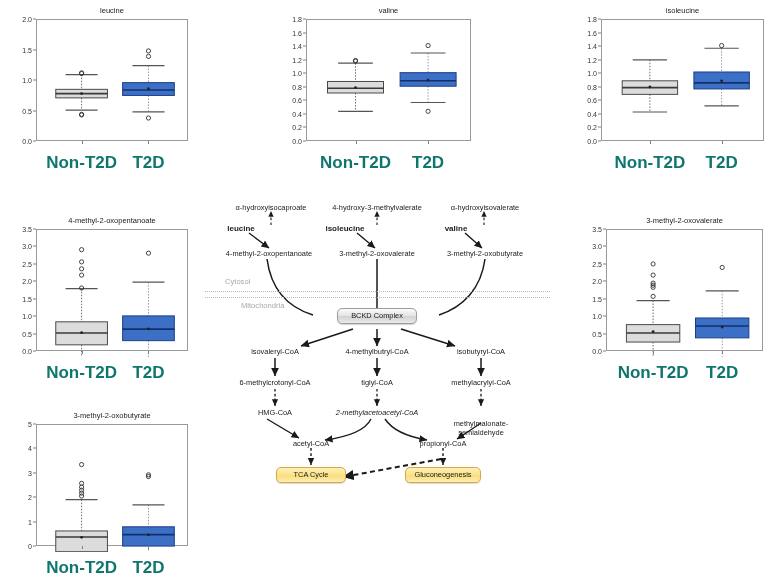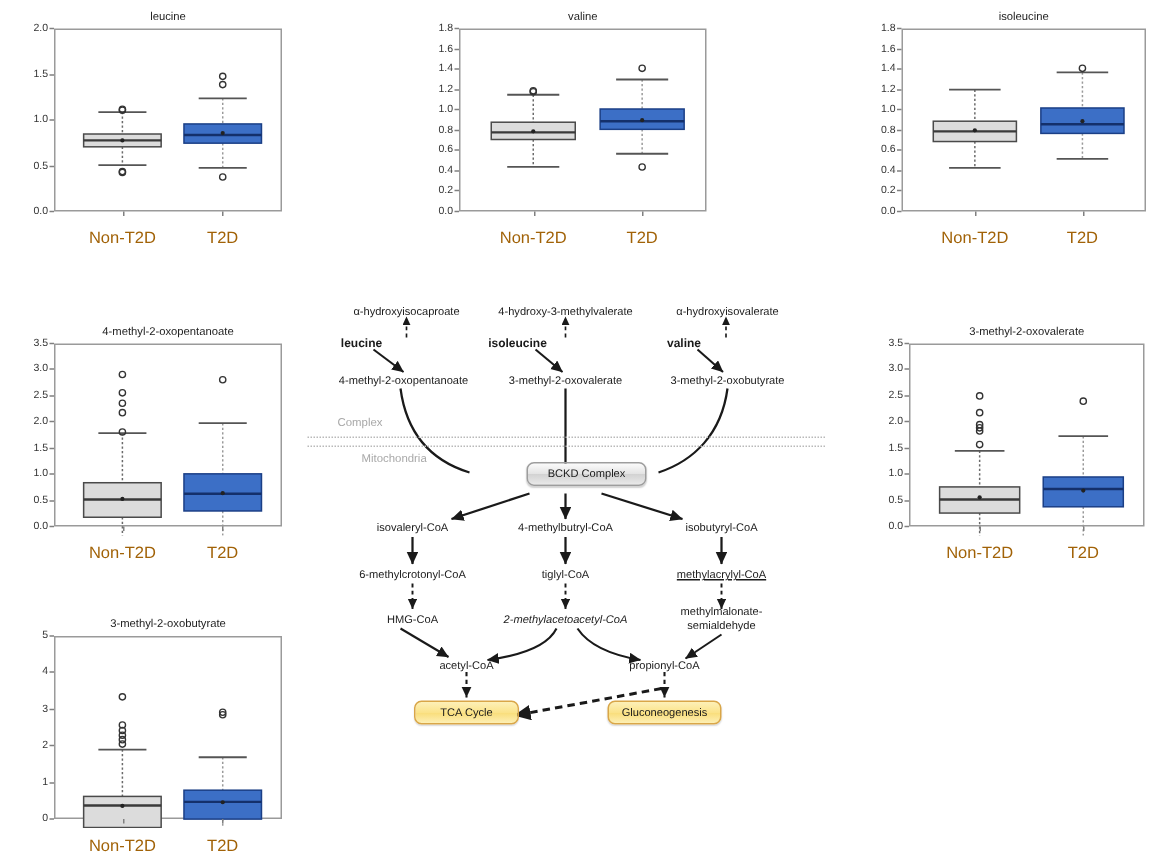--- a/index.html
+++ b/index.html
@@ -55,23 +55,23 @@
     top: 0;
   }
   .x-tick-mark {
     position: absolute;
     width: 1px;
     height: 3px;
     background: #808080;
   }
   .x-label {
     position: absolute;
-    font-size: 11px;
-    font-weight: normal;
-    color: #a16207;
+    font-size: 17px;
+    font-weight: bold;
+    color: #0f766e;
     text-align: center;
     transform: translateX(-50%);
     white-space: nowrap;
   }
 
   
   #pathway {
     position: absolute;
     left: 205px;
     top: 203px;
@@ -111,21 +111,20 @@
     font-size: 7.4px;
     line-height: 14px;
     white-space: nowrap;
     box-sizing: border-box;
   }
   .pw-box.gray {
     background: linear-gradient(to bottom, #fbfbfb 0%, #e3e3e3 50%, #d2d2d2 51%, #e9e9e9 100%);
     border: 1px solid #9d9d9d;
     color: #1a1a1a;
     box-shadow: 0 1px 1px rgba(0,0,0,0.18);
-    margin-left: 14px;
   }
   .pw-box.yellow {
     background: linear-gradient(to bottom, #fdf0b8 0%, #fbe38a 50%, #f9dd79 51%, #fdefb4 100%);
     border: 1px solid #d9a648;
     color: #1a1a1a;
     box-shadow: 0 1px 1px rgba(0,0,0,0.15);
   }
 </style>
 </head>
 <body>
@@ -461,37 +460,37 @@
   <div class="pw-node" style="left:280px; top:0px;">α-hydroxyisovalerate</div>
 
   <div class="pw-node bold" style="left:36px; top:21px;">leucine</div>
   <div class="pw-node bold" style="left:140px; top:21px;">isoleucine</div>
   <div class="pw-node bold" style="left:251px; top:21px;">valine</div>
 
   <div class="pw-node" style="left:64px; top:46px;">4-methyl-2-oxopentanoate</div>
   <div class="pw-node" style="left:172px; top:46px;">3-methyl-2-oxovalerate</div>
   <div class="pw-node" style="left:280px; top:46px;">3-methyl-2-oxobutyrate</div>
 
-  <div class="pw-compartment" style="left:20px; top:74px;">Complex</div>
+  <div class="pw-compartment" style="left:20px; top:74px;">Cytosol</div>
   <div class="membrane-line" style="top:88px;"></div>
   <div class="membrane-line" style="top:94px;"></div>
   <div class="pw-compartment" style="left:36px; top:98px;">Mitochondria</div>
 
   <div class="pw-box gray" style="left:172px; top:105px; width:80px; height:16px;">BCKD Complex</div>
 
   <div class="pw-node" style="left:70px; top:144px;">isovaleryl-CoA</div>
   <div class="pw-node" style="left:172px; top:144px;">4-methylbutryl-CoA</div>
   <div class="pw-node" style="left:276px; top:144px;">isobutyryl-CoA</div>
 
   <div class="pw-node" style="left:70px; top:175px;">6-methylcrotonyl-CoA</div>
   <div class="pw-node" style="left:172px; top:175px;">tiglyl-CoA</div>
-  <div class="pw-node" style="left:276px; top:175px;text-decoration:underline;">methylacrylyl-CoA</div>
+  <div class="pw-node" style="left:276px; top:175px;">methylacrylyl-CoA</div>
 
   <div class="pw-node" style="left:70px; top:205px;">HMG-CoA</div>
   <div class="pw-node" style="left:172px; top:205px;font-style:italic;">2-methylacetoacetyl-CoA</div>
-  <div class="pw-node two-line" style="left:276px; top:200px;">methylmalonate-semialdehyde</div>
+  <div class="pw-node two-line" style="left:276px; top:216px;">methylmalonate-semialdehyde</div>
 
   <div class="pw-node" style="left:106px; top:236px;">acetyl-CoA</div>
   <div class="pw-node" style="left:238px; top:236px;">propionyl-CoA</div>
 
   <div class="pw-box yellow" style="left:106px; top:264px; width:70px; height:16px;">TCA Cycle</div>
   <div class="pw-box yellow" style="left:238px; top:264px; width:76px; height:16px;">Gluconeogenesis</div>
 </div>
 
 </body></html>

